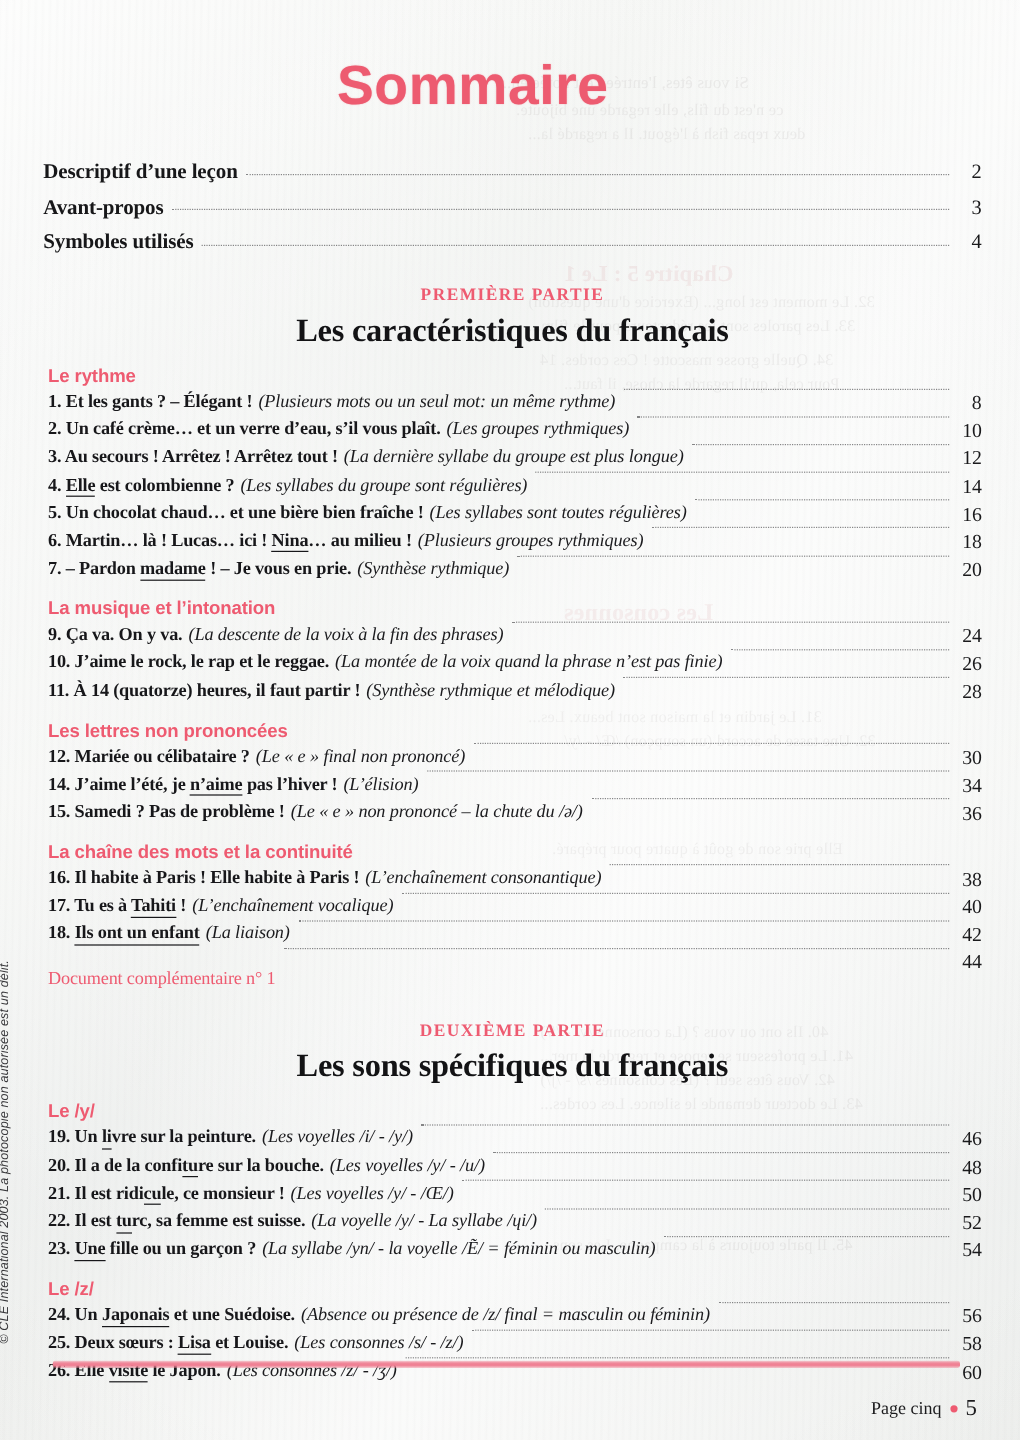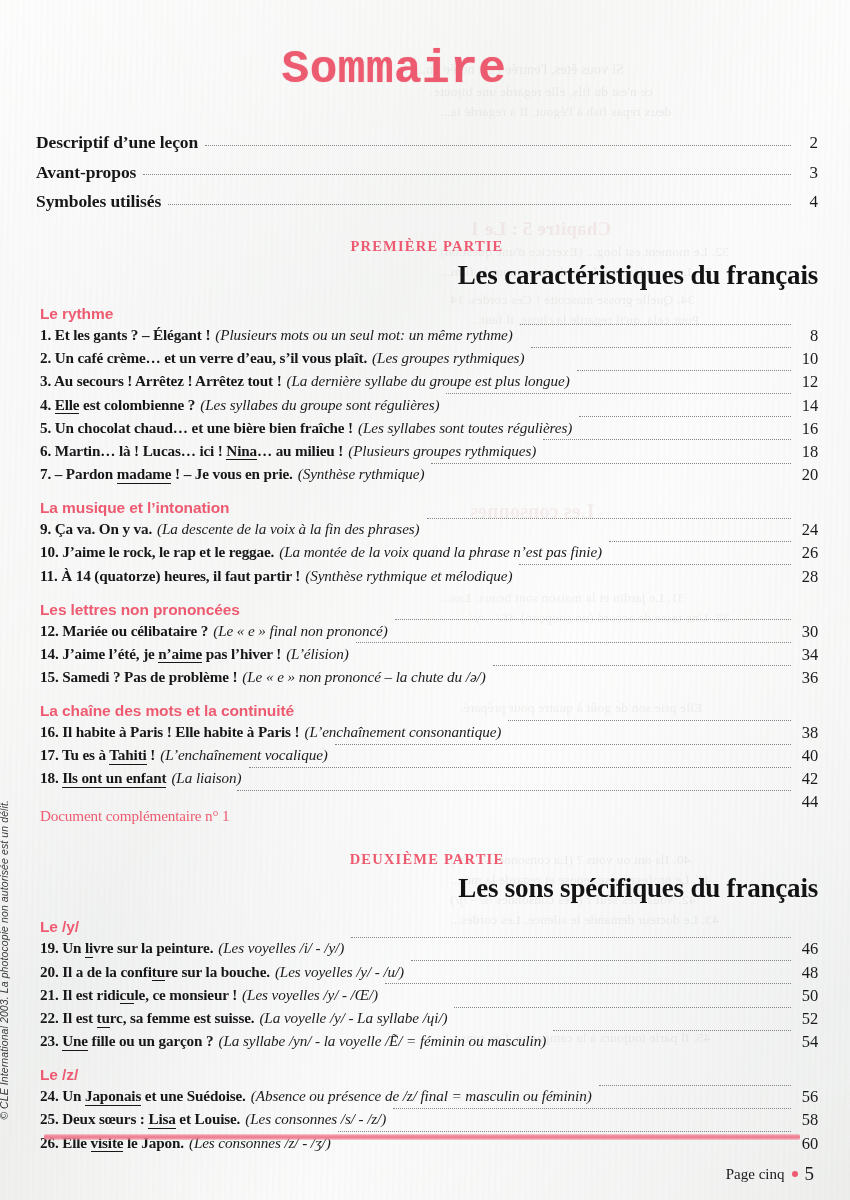--- a/index.html
+++ b/index.html
@@ -59,21 +59,21 @@
     inset: 0;
     z-index: 5;
   }
 
   .title {
     position: absolute;
     top: 44px;
     left: 0;
     width: 788px;
     text-align: center;
-    font-family: Liberation Mono, monospace;
+    font-family: Liberation Sans, sans-serif;
     font-weight: bold;
     font-size: 46px;
     letter-spacing: 0.5px;
     color: #ed5b70;
     text-shadow: 0 0 1.1px rgba(237,91,112,0.55);
   }
 
   .content {
     position: absolute;
     left: 36px;
@@ -125,21 +125,20 @@
     letter-spacing: 1.2px;
     font-family: "Liberation Serif", serif;
   }
   .part-title {
     margin-top: 5px;
     font-family: "Liberation Serif", serif;
     font-weight: bold;
     font-size: 27px;
     color: #131315;
     letter-spacing: -0.2px;
-    text-align: right;
   }
 
   
   .sec-head {
     color: #ee5b71;
     font-family: "Liberation Sans", sans-serif;
     font-weight: bold;
     font-size: 15.5px;
     letter-spacing: -0.1px;
     margin: 14px 0 3px 4px;

